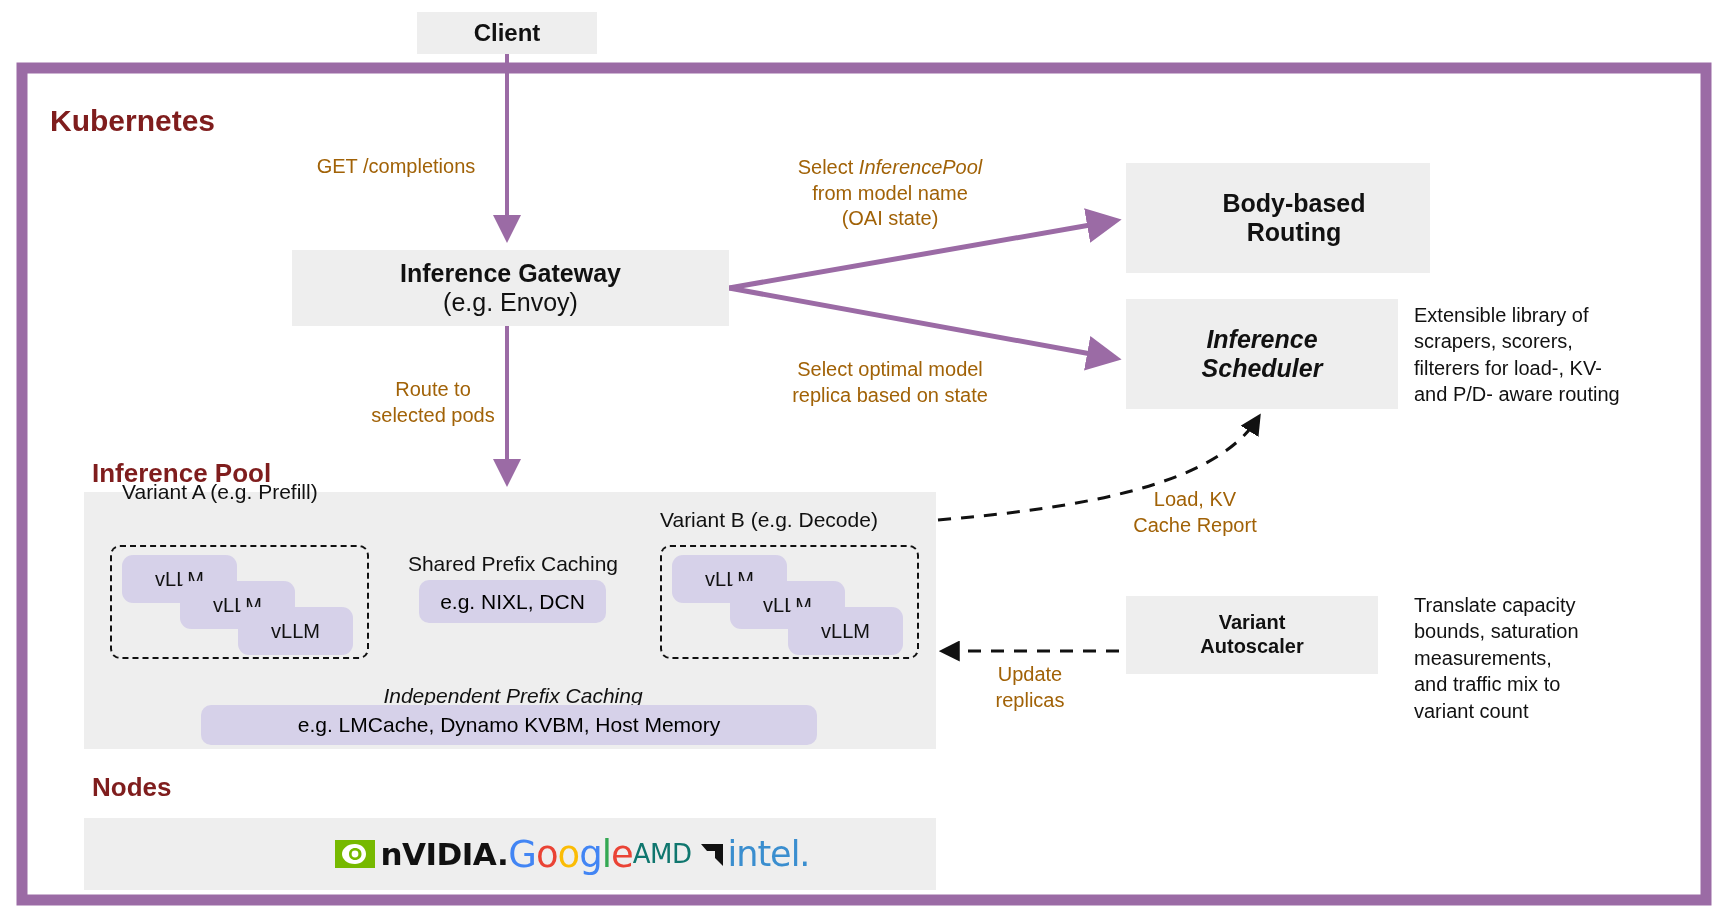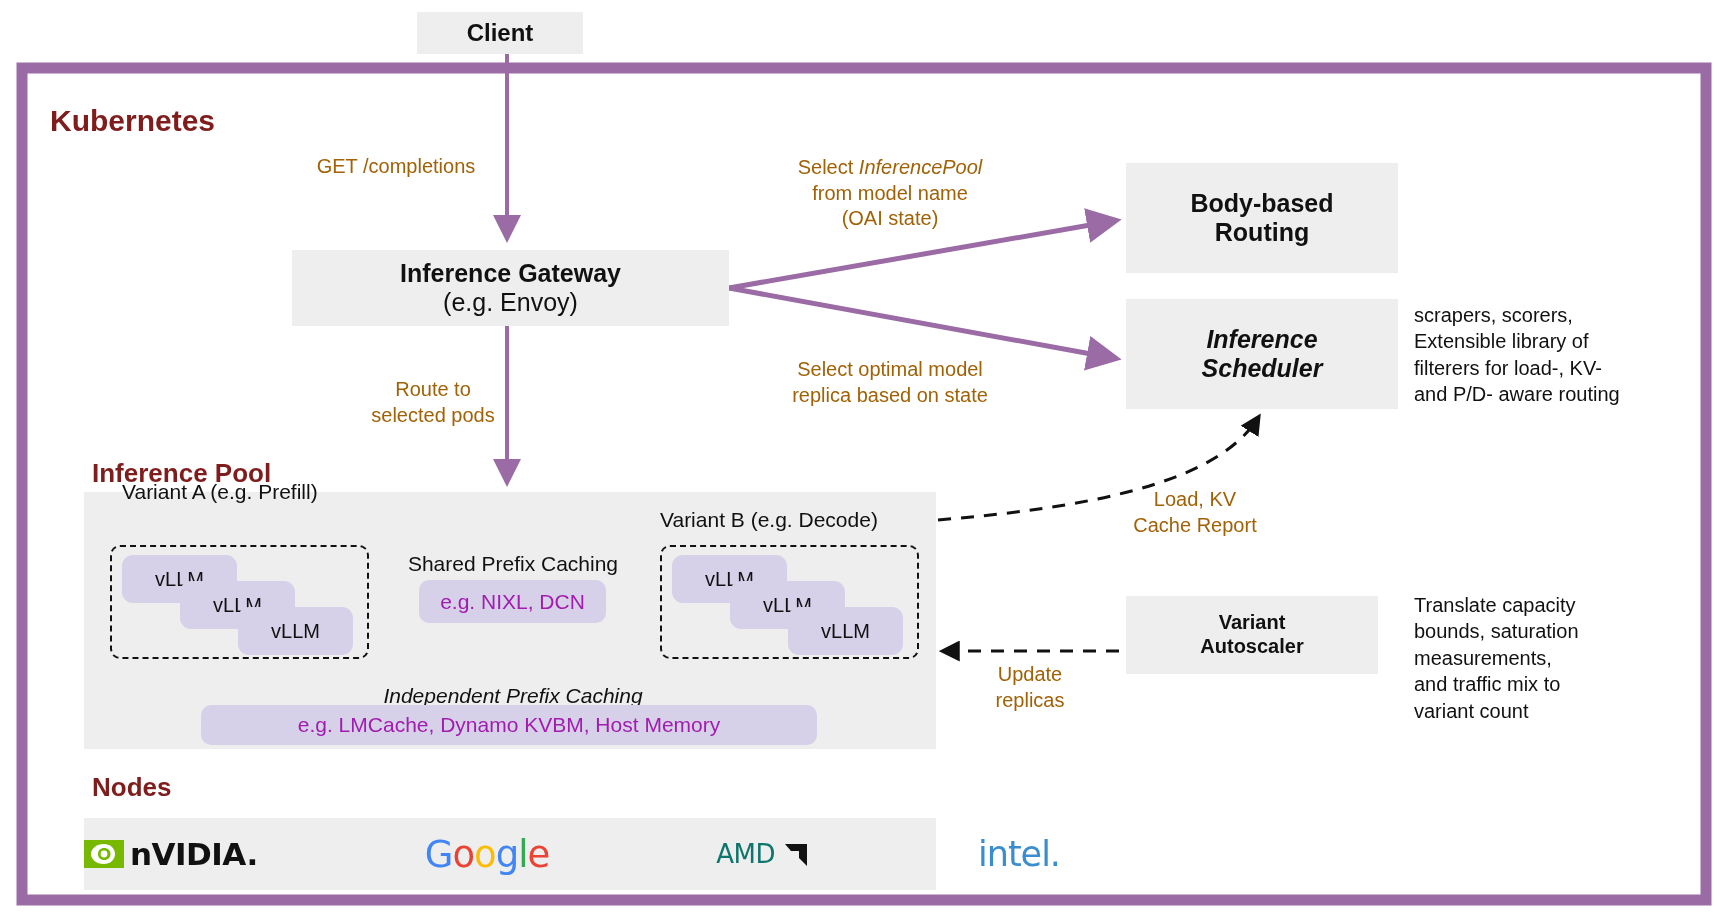--- a/index.html
+++ b/index.html
@@ -18,23 +18,23 @@
     position:absolute;
     background:#eeeeee;
     display:flex;flex-direction:column;
     align-items:center;justify-content:center;
     text-align:center;
     line-height:1.18;
   }
   .box .t1{font-weight:bold;}
   .box .t2{font-weight:normal;}
 
-  .client{left:417px;top:12px;width:166px;height:42px;font-size:24px;}
+  .client{left:417px;top:12px;width:180px;height:42px;font-size:24px;}
   .gateway{left:292px;top:250px;width:437px;height:76px;font-size:25px;}
-  .bbr{left:1126px;top:163px;width:272px;height:110px;font-size:25px;}
+  .bbr{left:1126px;top:163px;width:272px;height:110px;font-size:25px;padding-left:32px;}
   .sched{left:1126px;top:299px;width:272px;height:110px;font-size:25px;font-style:italic;}
   .autoscaler{left:1126px;top:596px;width:252px;height:78px;font-size:20px;}
 
   .lbl{position:absolute;text-align:center;line-height:1.28;font-size:20px;color:#a16207;}
 
   .sect-title{position:absolute;font-weight:bold;font-size:26px;color:#7f1d1d;}
 
   .poolbg{position:absolute;left:84px;top:492px;width:852px;height:257px;background:#eeeeee;}
   .nodesbg{position:absolute;left:84px;top:818px;width:852px;height:72px;background:#eeeeee;}
 
@@ -49,30 +49,30 @@
     border-radius:11px;
     font-size:20px;
     color:#111;
     display:flex;align-items:center;justify-content:center;
   }
   .pill{
     position:absolute;
     background:#d6d1e9;
     border-radius:10px;
     font-size:21px;
-    color:#a21caf;
+    color:#000000;
     display:flex;align-items:center;justify-content:center;
     text-align:center;
   }
   .capt{position:absolute;font-size:21px;color:#111;text-align:center;}
 
   .note{position:absolute;font-size:20px;line-height:1.32;color:#111;}
 
   .logos{position:absolute;left:84px;top:818px;width:976px;height:72px;
-    display:flex;align-items:center;justify-content:space-between;}
+    display:flex;align-items:center;justify-content:center;}
   .logo{display:flex;align-items:center;gap:6px;}
   .nv-txt{font-weight:bold;font-size:31px;letter-spacing:-0.5px;color:#111;font-family:"DejaVu Sans",sans-serif;}
   .g-txt{font-size:37px;font-family:"DejaVu Sans",sans-serif;letter-spacing:-1px;}
   .g-txt span{font-weight:normal;}
   .amd-txt{font-weight:normal;font-size:26px;letter-spacing:-0.5px;color:#0f766e;font-family:"DejaVu Sans",sans-serif;}
   .intel-txt{font-size:35px;color:#3a8ecf;font-family:"DejaVu Sans",sans-serif;letter-spacing:-1px;}
 </style>
 </head>
 <body>
 
@@ -198,22 +198,22 @@
   <div class="pill" style="left:419px;top:580px;width:187px;height:43px;">
     <span>e.g. NIXL, DCN</span>
   </div>
 
   <div class="capt" style="left:358px;top:684px;width:310px;font-style:italic;">Independent Prefix Caching</div>
   <div class="pill" style="left:201px;top:705px;width:616px;height:40px;">
     <span>e.g. LMCache, Dynamo KVBM, Host Memory</span>
   </div>
 
   <div class="note" style="left:1414px;top:302px;width:290px;">
+    <div>Extensible library of</div>
     <div>scrapers, scorers,</div>
-    <div>Extensible library of</div>
     <div>filterers for load-, KV-</div>
     <div>and P/D- aware routing</div>
   </div>
 
   <div class="note" style="left:1414px;top:592px;width:290px;">
     <div>Translate capacity</div>
     <div>bounds, saturation</div>
     <div>measurements,</div>
     <div>and traffic mix to</div>
     <div>variant count</div>

